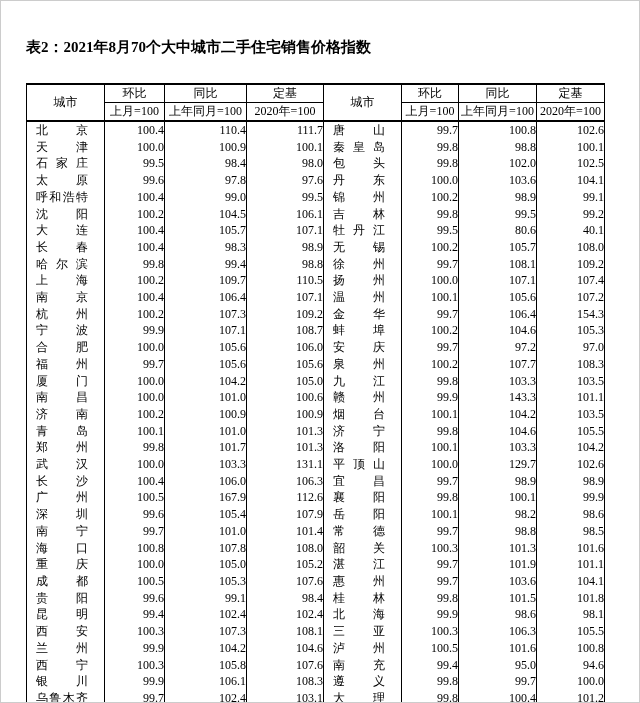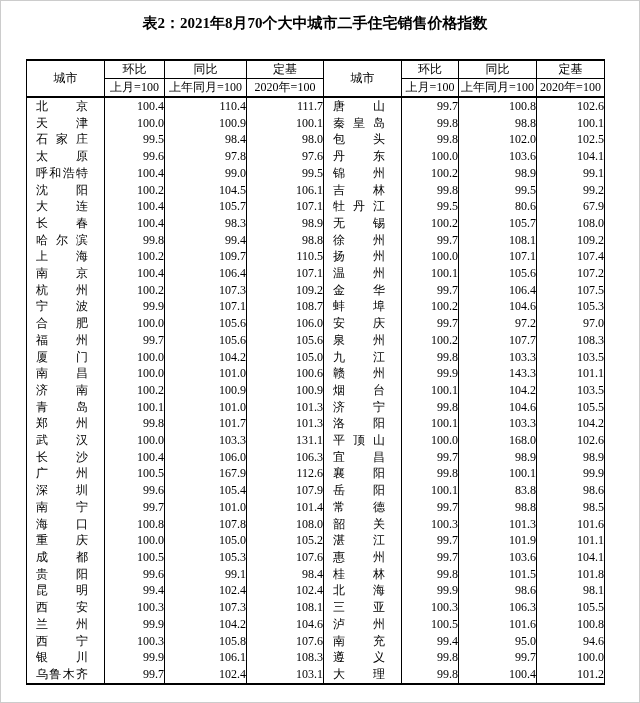--- a/index.html
+++ b/index.html
@@ -17,25 +17,26 @@
     box-sizing: border-box;
     width: 640px;
     height: 703px;
     border: 1px solid #cccccc;
     padding-top: 12px;
     overflow: hidden;
   }
   .title {
     width: 578px;
     margin-left: 25px;
-    text-align: center;
+    text-align: left;
     font-size: 15px;
     font-weight: bold;
     line-height: 21px;
     white-space: nowrap;
+    margin-top: 24px;
   }
   table.idx {
     border-collapse: collapse;
     table-layout: fixed;
     margin: 25px 0 0 25px;
     border-top: 2px solid #000;
     border-bottom: 2px solid #000;
     border-left: 1px solid #000;
     border-right: 1px solid #000;
     padding-left: 30px;
@@ -205,21 +206,21 @@
             <div class="city-name">大连</div>
           </td>
           <td class="td-num">100.4</td>
           <td class="td-num">105.7</td>
           <td class="td-num">107.1</td>
           <td class="td-city">
             <div class="city-name">牡丹江</div>
           </td>
           <td class="td-num">99.5</td>
           <td class="td-num">80.6</td>
-          <td class="td-num">67.9</td>
+          <td class="td-num">40.1</td>
         </tr>
         <tr>
           <td class="td-city">
             <div class="city-name">长春</div>
           </td>
           <td class="td-num">100.4</td>
           <td class="td-num">98.3</td>
           <td class="td-num">98.9</td>
           <td class="td-city">
             <div class="city-name">无锡</div>
@@ -275,21 +276,21 @@
             <div class="city-name">杭州</div>
           </td>
           <td class="td-num">100.2</td>
           <td class="td-num">107.3</td>
           <td class="td-num">109.2</td>
           <td class="td-city">
             <div class="city-name">金华</div>
           </td>
           <td class="td-num">99.7</td>
           <td class="td-num">106.4</td>
-          <td class="td-num">107.5</td>
+          <td class="td-num">154.3</td>
         </tr>
         <tr>
           <td class="td-city">
             <div class="city-name">宁波</div>
           </td>
           <td class="td-num">99.9</td>
           <td class="td-num">107.1</td>
           <td class="td-num">108.7</td>
           <td class="td-city">
             <div class="city-name">蚌埠</div>
@@ -400,21 +401,21 @@
           <td class="td-city">
             <div class="city-name">武汉</div>
           </td>
           <td class="td-num">100.0</td>
           <td class="td-num">103.3</td>
           <td class="td-num">131.1</td>
           <td class="td-city">
             <div class="city-name">平顶山</div>
           </td>
           <td class="td-num">100.0</td>
-          <td class="td-num">168.0</td>
+          <td class="td-num">129.7</td>
           <td class="td-num">102.6</td>
         </tr>
         <tr>
           <td class="td-city">
             <div class="city-name">长沙</div>
           </td>
           <td class="td-num">100.4</td>
           <td class="td-num">106.0</td>
           <td class="td-num">106.3</td>
           <td class="td-city">
@@ -442,21 +443,21 @@
           <td class="td-city">
             <div class="city-name">深圳</div>
           </td>
           <td class="td-num">99.6</td>
           <td class="td-num">105.4</td>
           <td class="td-num">107.9</td>
           <td class="td-city">
             <div class="city-name">岳阳</div>
           </td>
           <td class="td-num">100.1</td>
-          <td class="td-num">83.8</td>
+          <td class="td-num">98.2</td>
           <td class="td-num">98.6</td>
         </tr>
         <tr>
           <td class="td-city">
             <div class="city-name">南宁</div>
           </td>
           <td class="td-num">99.7</td>
           <td class="td-num">101.0</td>
           <td class="td-num">101.4</td>
           <td class="td-city">

